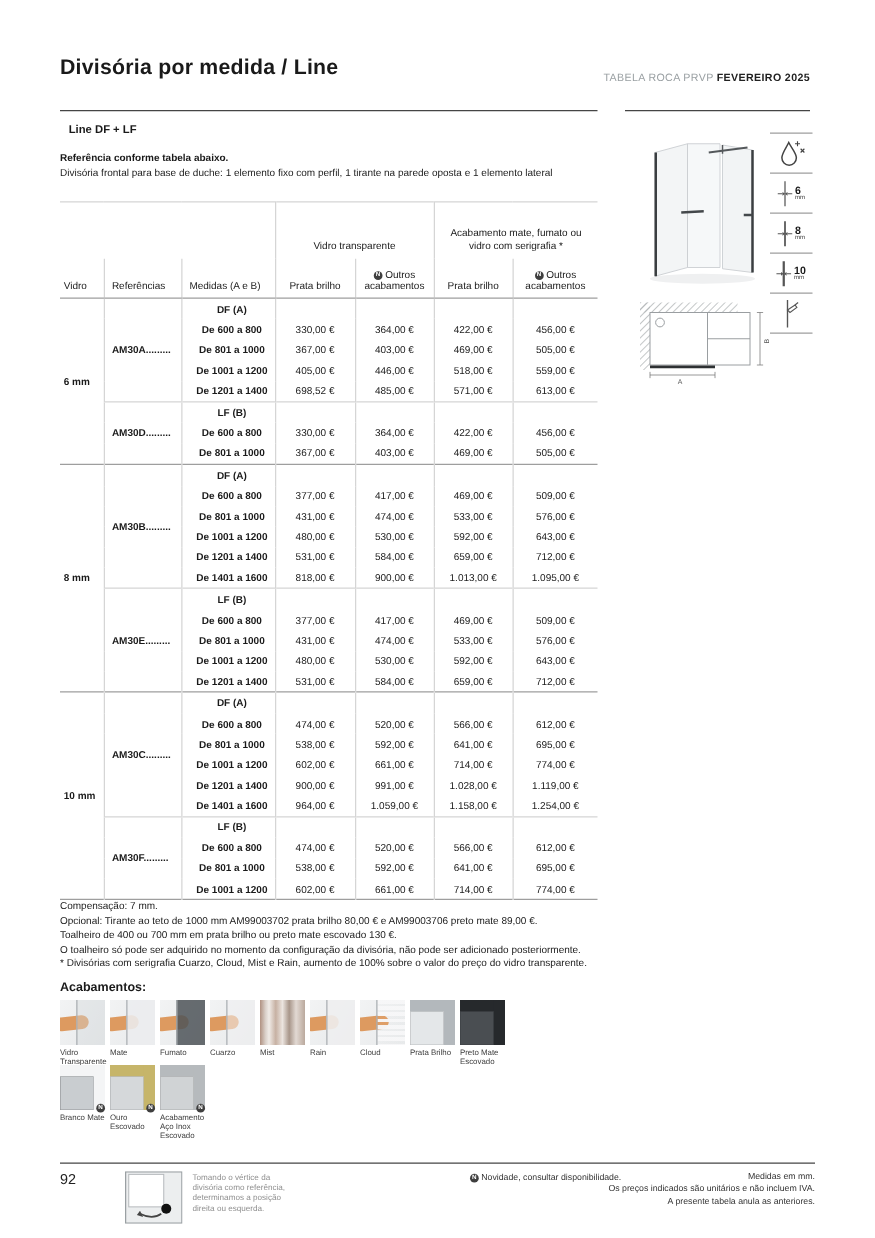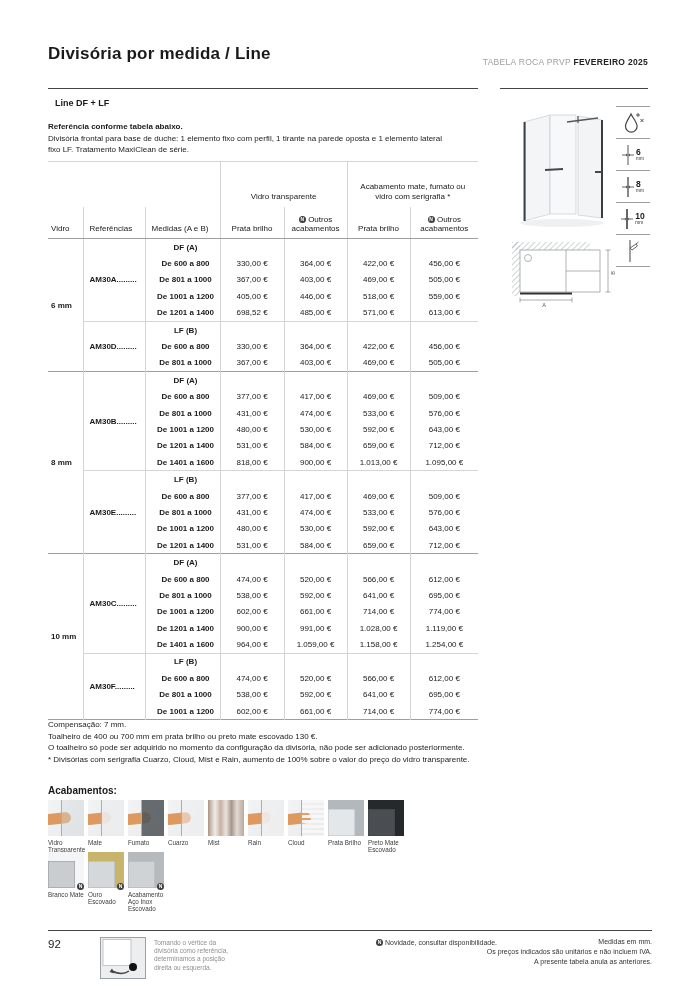--- a/index.html
+++ b/index.html
@@ -96,21 +96,20 @@
     <span class="lbl">TABELA ROCA PRVP</span>
     <span class="ed">FEVEREIRO 2025</span>
   </div>
   <div class="rule-l"></div>
   <div class="rule-r"></div>
 
   <div class="line-name">Line DF + LF</div>
   <div class="refnote">Referência conforme tabela abaixo.</div>
   <div class="desc">
     <div>Divisória frontal para base de duche: 1 elemento fixo com perfil, 1 tirante na parede oposta e 1 elemento lateral</div>
-    <div>fixo LF. Tratamento MaxiClean de série.</div>
   </div>
 
   <div class="tablewrap">
     <table>
       <colgroup>
         <col style="width:35px">
           <col style="width:62px">
           <col style="width:75px">
         <col style="width:64px">
           <col style="width:63px">
@@ -345,20 +344,21 @@
             <td class="c-price">661,00 €</td>
             <td class="c-price">714,00 €</td>
             <td class="c-price">774,00 €</td>
           </tr>
         </tbody>
     </table>
   </div>
 
   <div class="notes" id="notes">
       <div class="note-line">Compensação: 7 mm.</div>
+      <div class="note-line">Opcional: Tirante ao teto de 1000 mm AM99003702 prata brilho 80,00 € e AM99003706 preto mate 89,00 €.</div>
       <div class="note-line">Toalheiro de 400 ou 700 mm em prata brilho ou preto mate escovado 130 €.</div>
       <div class="note-line">O toalheiro só pode ser adquirido no momento da configuração da divisória, não pode ser adicionado posteriormente.</div>
       <div class="note-line">* Divisórias com serigrafia Cuarzo, Cloud, Mist e Rain, aumento de 100% sobre o valor do preço do vidro transparente.</div>
     </div>
 
   <div class="fin-title">Acabamentos:</div>
   <div class="fin-row1" id="finrow1">
       <div class="fin-item">
         <div class="sw sw-vidro sw-hand">
           <div class="hand"></div>

